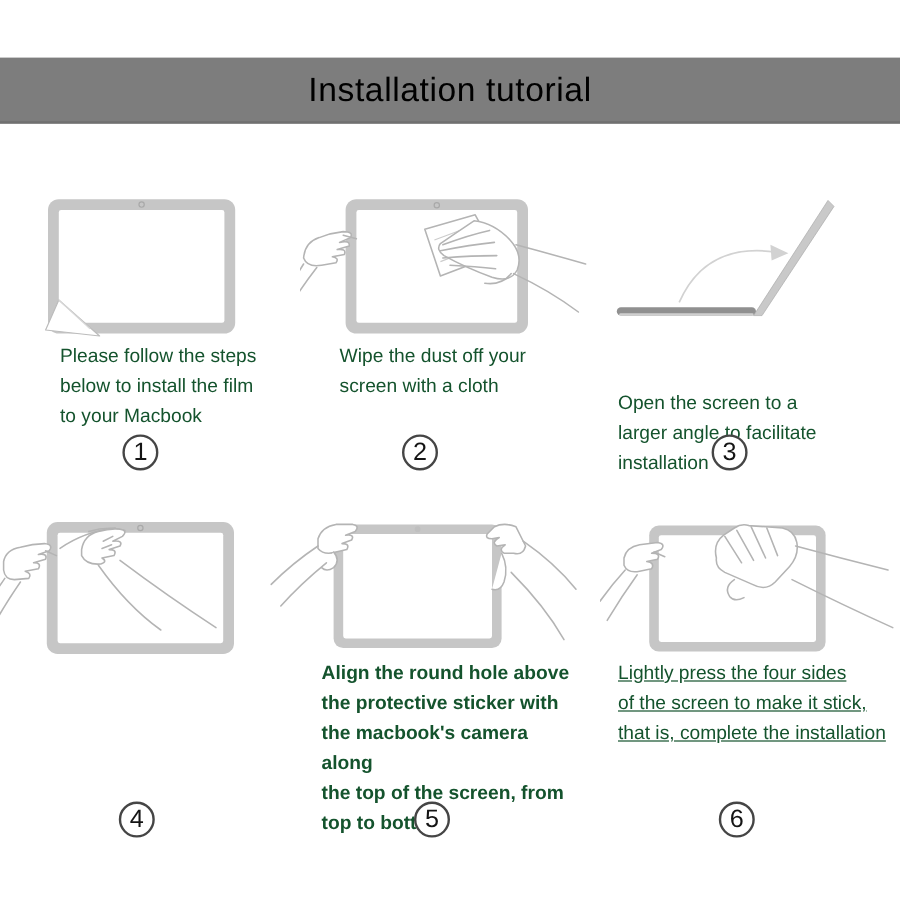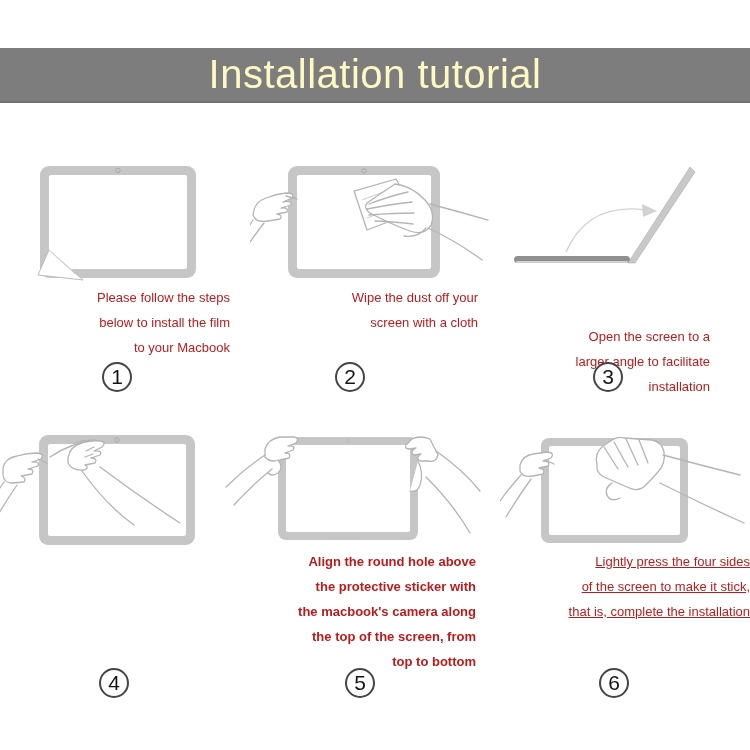--- a/index.html
+++ b/index.html
@@ -15,40 +15,39 @@
     position: absolute;
     left: 0; top: 48px;
     width: 100%; height: 53px;
     background: #7d7d7d;
     border-bottom: 2px solid #707070;
   }
   .banner-title {
     width: 100%;
     text-align: center;
     line-height: 53px;
-    font-size: 40px;
+    font-size: 28px;
     font-weight: 400;
-    color: #fef9c3;
+    color: #000000;
     letter-spacing: 0.5px;
   }
   .illus { position: absolute; }
   .s1 { left: 30px;  top: 158px; }
   .s2 { left: 250px; top: 158px; }
   .s3 { left: 500px; top: 150px; }
   .s4 { left: 0px;   top: 425px; }
   .s5 { left: 220px; top: 425px; }
   .s6 { left: 500px; top: 425px; }
   .caption {
     position: absolute;
     margin: 0;
-    font-size: 13px;
+    font-size: 16px;
     line-height: 25px;
-    color: #b91c1c;
+    color: #14532d;
     white-space: pre-line;
-    text-align: right;
   }
   .c1 { left: 50px;  top: 285px; width: 180px; }
   .c2 { left: 283px; top: 285px; width: 195px; }
   .c3 { left: 515px; top: 285px; width: 195px; margin-top: 39px; }
   .c4 { left: 40px;  top: 549px; width: 195px; }
   .c5 { left: 268px; top: 549px; width: 208px; font-weight: bold; }
   .c6 { left: 515px; top: 549px; width: 235px; text-decoration: underline; }
   .badge {
     position: absolute;
     width: 30px; height: 30px;

